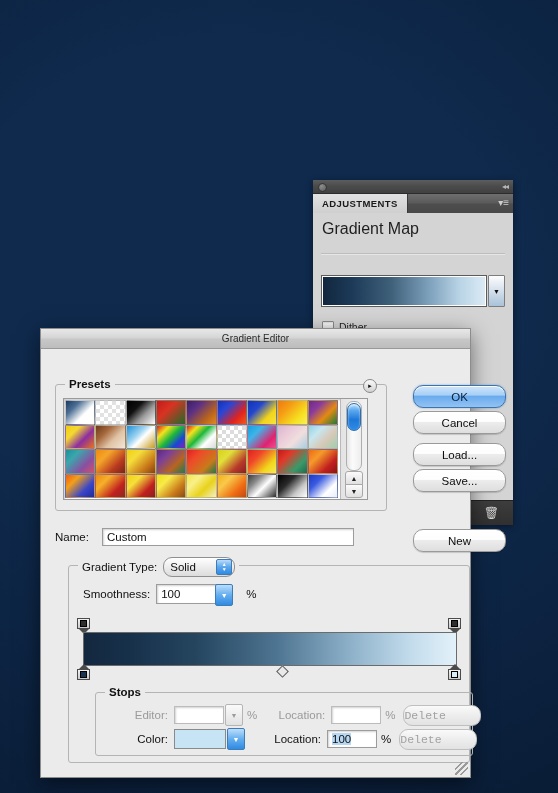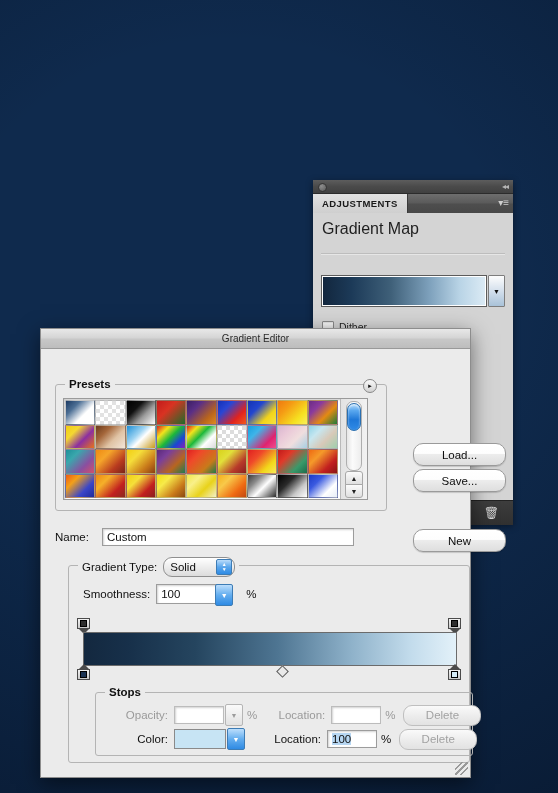--- a/index.html
+++ b/index.html
@@ -301,21 +301,21 @@
     display:flex;align-items:center;justify-content:center;color:#fff;font-size:7px;
   }
   .dropbtn.dis{
     border-color:#b5b5b5;background:linear-gradient(to bottom,#fafafa,#e2e2e2);color:#9c9c9c;
   }
   .pct{margin-left:4px;font-size:11.5px;}
   .dim{color:#9a9a9a;}
   .delbtn{
     width:76px;height:19px;border:1px solid #bfbfbf;border-radius:9px;
     background:linear-gradient(to bottom,#fafafa,#ededed 50%,#e2e2e2);
-    display:flex;align-items:center;justify-content:center;font-size:11.5px;color:#a2a2a2;
+    display:flex;align-items:center;justify-content:flex-start;font-size:11.5px;color:#a2a2a2;font-family:Liberation Mono, monospace;
   }
   #colorSwatch{
     width:50px;height:18px;border:1px solid #8a8a8a;
     background:linear-gradient(to bottom,#cfe8f6,#c2e0f2);
   }
   .sel{background:#b6d6f2;}
   #resizeGrip{
     position:absolute;right:2px;bottom:2px;width:13px;height:13px;
     background:
       linear-gradient(135deg,transparent 46%,#9a9a9a 46%,#9a9a9a 54%,transparent 54%),
@@ -418,20 +418,26 @@
           </div>
         <div id="presetScroll">
           <div class="track"></div>
           <div class="thumb"></div>
           <div class="arw up">▲</div>
           <div class="arw dn">▼</div>
         </div>
       </div>
     </div>
 
+    <div class="aqua primary" id="btnOK">
+      <span>OK</span>
+    </div>
+    <div class="aqua" id="btnCancel">
+      <span>Cancel</span>
+    </div>
     <div class="aqua" id="btnLoad">
       <span>Load...</span>
     </div>
     <div class="aqua" id="btnSave">
       <span>Save...</span>
     </div>
     <div class="aqua" id="btnNew">
       <span>New</span>
     </div>
 
@@ -488,21 +494,21 @@
               <span class="inner" style="background:#d6ecf7"></span>
             </div>
         </div>
         <div id="midDiamond"></div>
       </div>
 
       <div class="grp" id="stopsGrp">
         <span class="legend">Stops</span>
 
         <div class="srow" style="top:12px">
-          <span class="lb dim">Opacity:</span>
+          <span class="lb dim">Editor:</span>
           <div class="fld dis">
             <span></span>
           </div>
           <div class="dropbtn dis">▼</div>
           <span class="pct dim">%</span>
           <span class="lb dim" style="width:68px">Location:</span>
           <div class="fld dis">
             <span></span>
           </div>
           <span class="pct dim">%</span>

